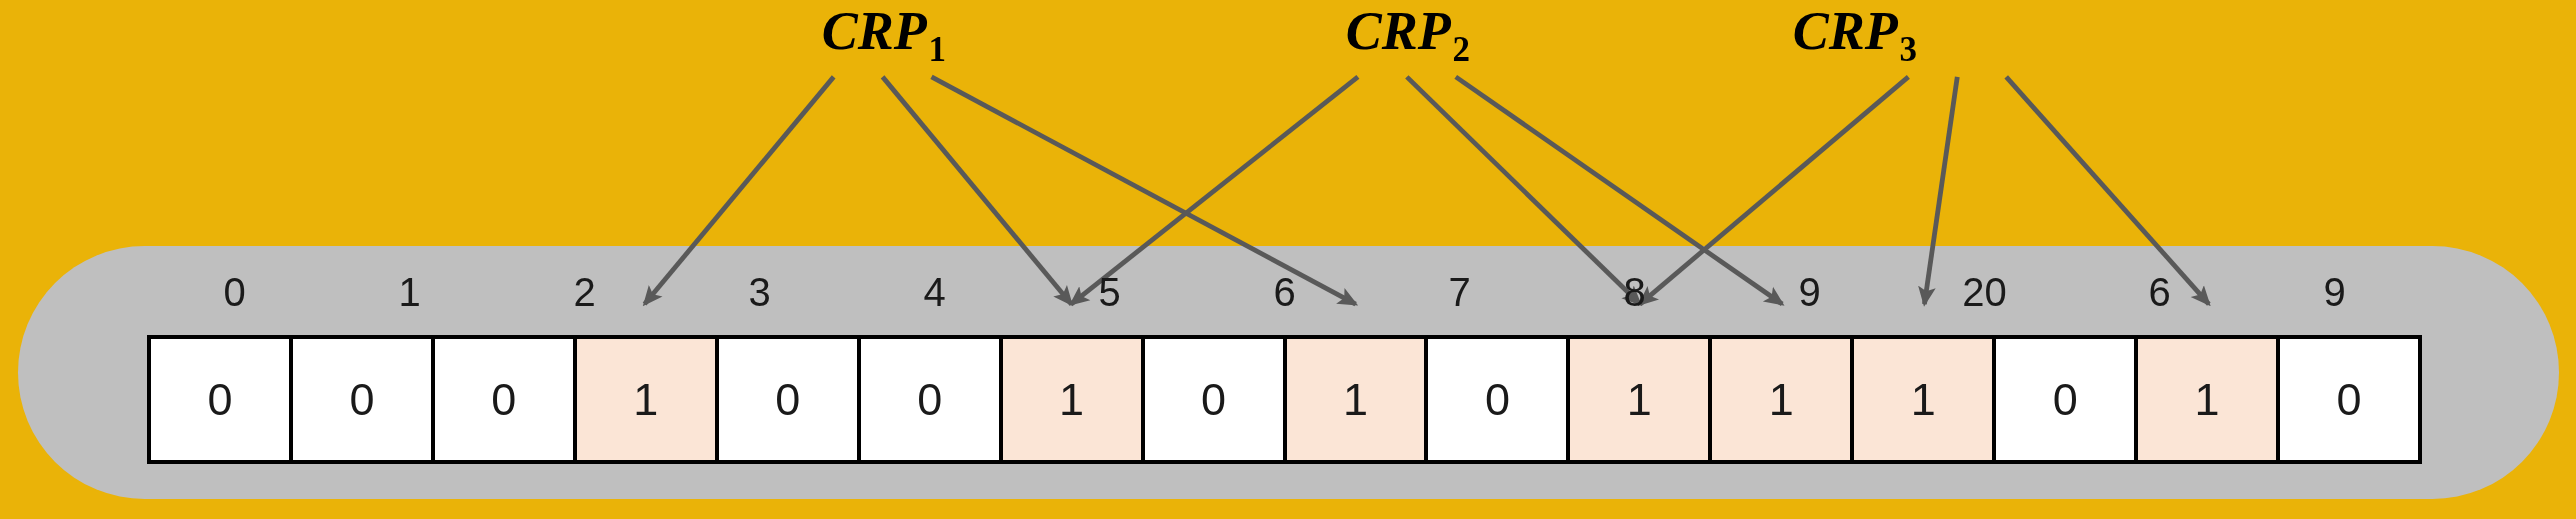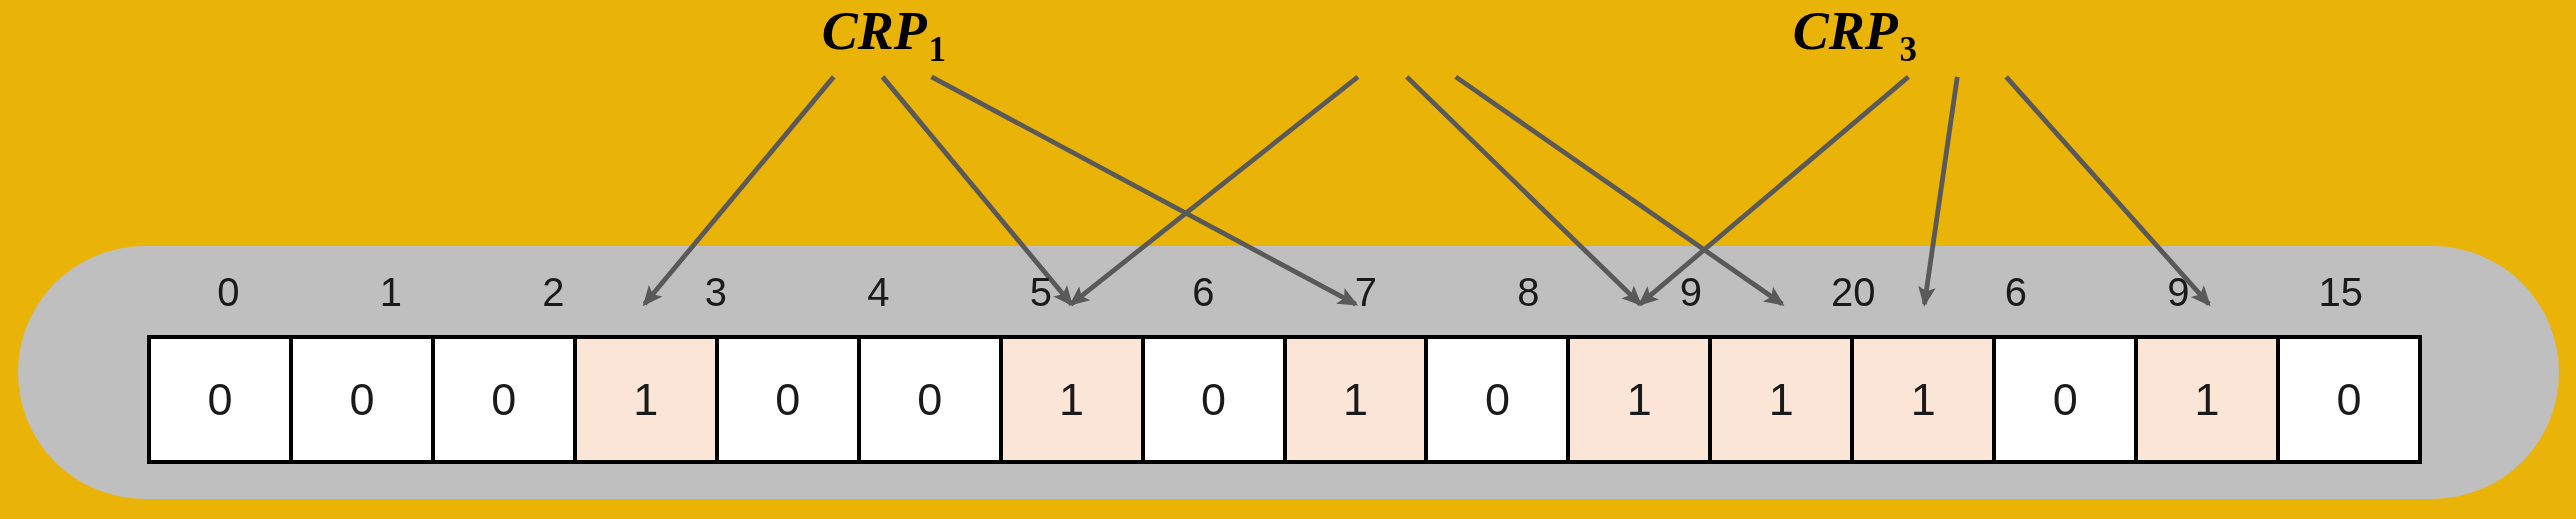--- a/index.html
+++ b/index.html
@@ -137,39 +137,41 @@
         <line x1="1666.0" y1="88" x2="2039.6" y2="348" marker-end="url(#arrowhead)"></line>
         <line x1="2184.0" y1="88" x2="1876.9" y2="348" marker-end="url(#arrowhead)"></line>
         <line x1="2240.0" y1="88" x2="2202.4" y2="348" marker-end="url(#arrowhead)"></line>
         <line x1="2296.0" y1="88" x2="2527.9" y2="348" marker-end="url(#arrowhead)"></line>
       </g>
   </svg>
 
   <div class="crp-label" style="left:883px;">
     <span>CRP</span><span class="crp-sub">1</span>
   </div>
+  <div class="crp-label" style="left:1407px;">
+    <span>CRP</span><span class="crp-sub">2</span>
+  </div>
   <div class="crp-label" style="left:1854px;">
     <span>CRP</span><span class="crp-sub">3</span>
   </div>
 
   <div id="index-row">
       <div class="index-label">0</div>
       <div class="index-label">1</div>
       <div class="index-label">2</div>
       <div class="index-label">3</div>
       <div class="index-label">4</div>
       <div class="index-label">5</div>
       <div class="index-label">6</div>
       <div class="index-label">7</div>
       <div class="index-label">8</div>
       <div class="index-label">9</div>
       <div class="index-label">20</div>
       <div class="index-label">6</div>
       <div class="index-label">9</div>
-      <div class="index-label">15</div>
     </div>
 
   <div id="bit-row">
       <div class="bit-cell">0</div>
       <div class="bit-cell">0</div>
       <div class="bit-cell">0</div>
       <div class="bit-cell marked">1</div>
       <div class="bit-cell">0</div>
       <div class="bit-cell">0</div>
       <div class="bit-cell marked">1</div>

